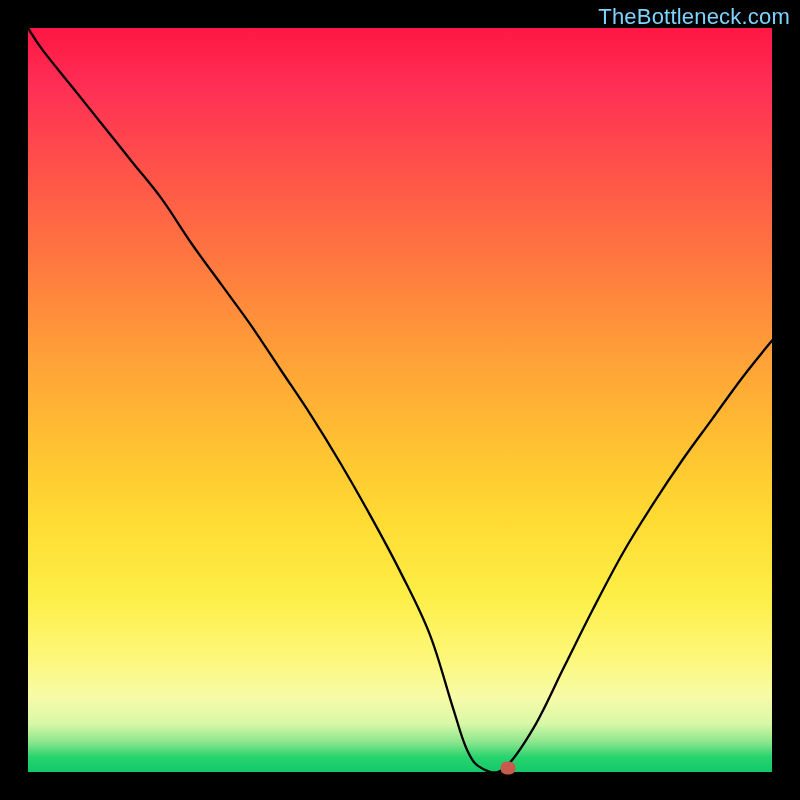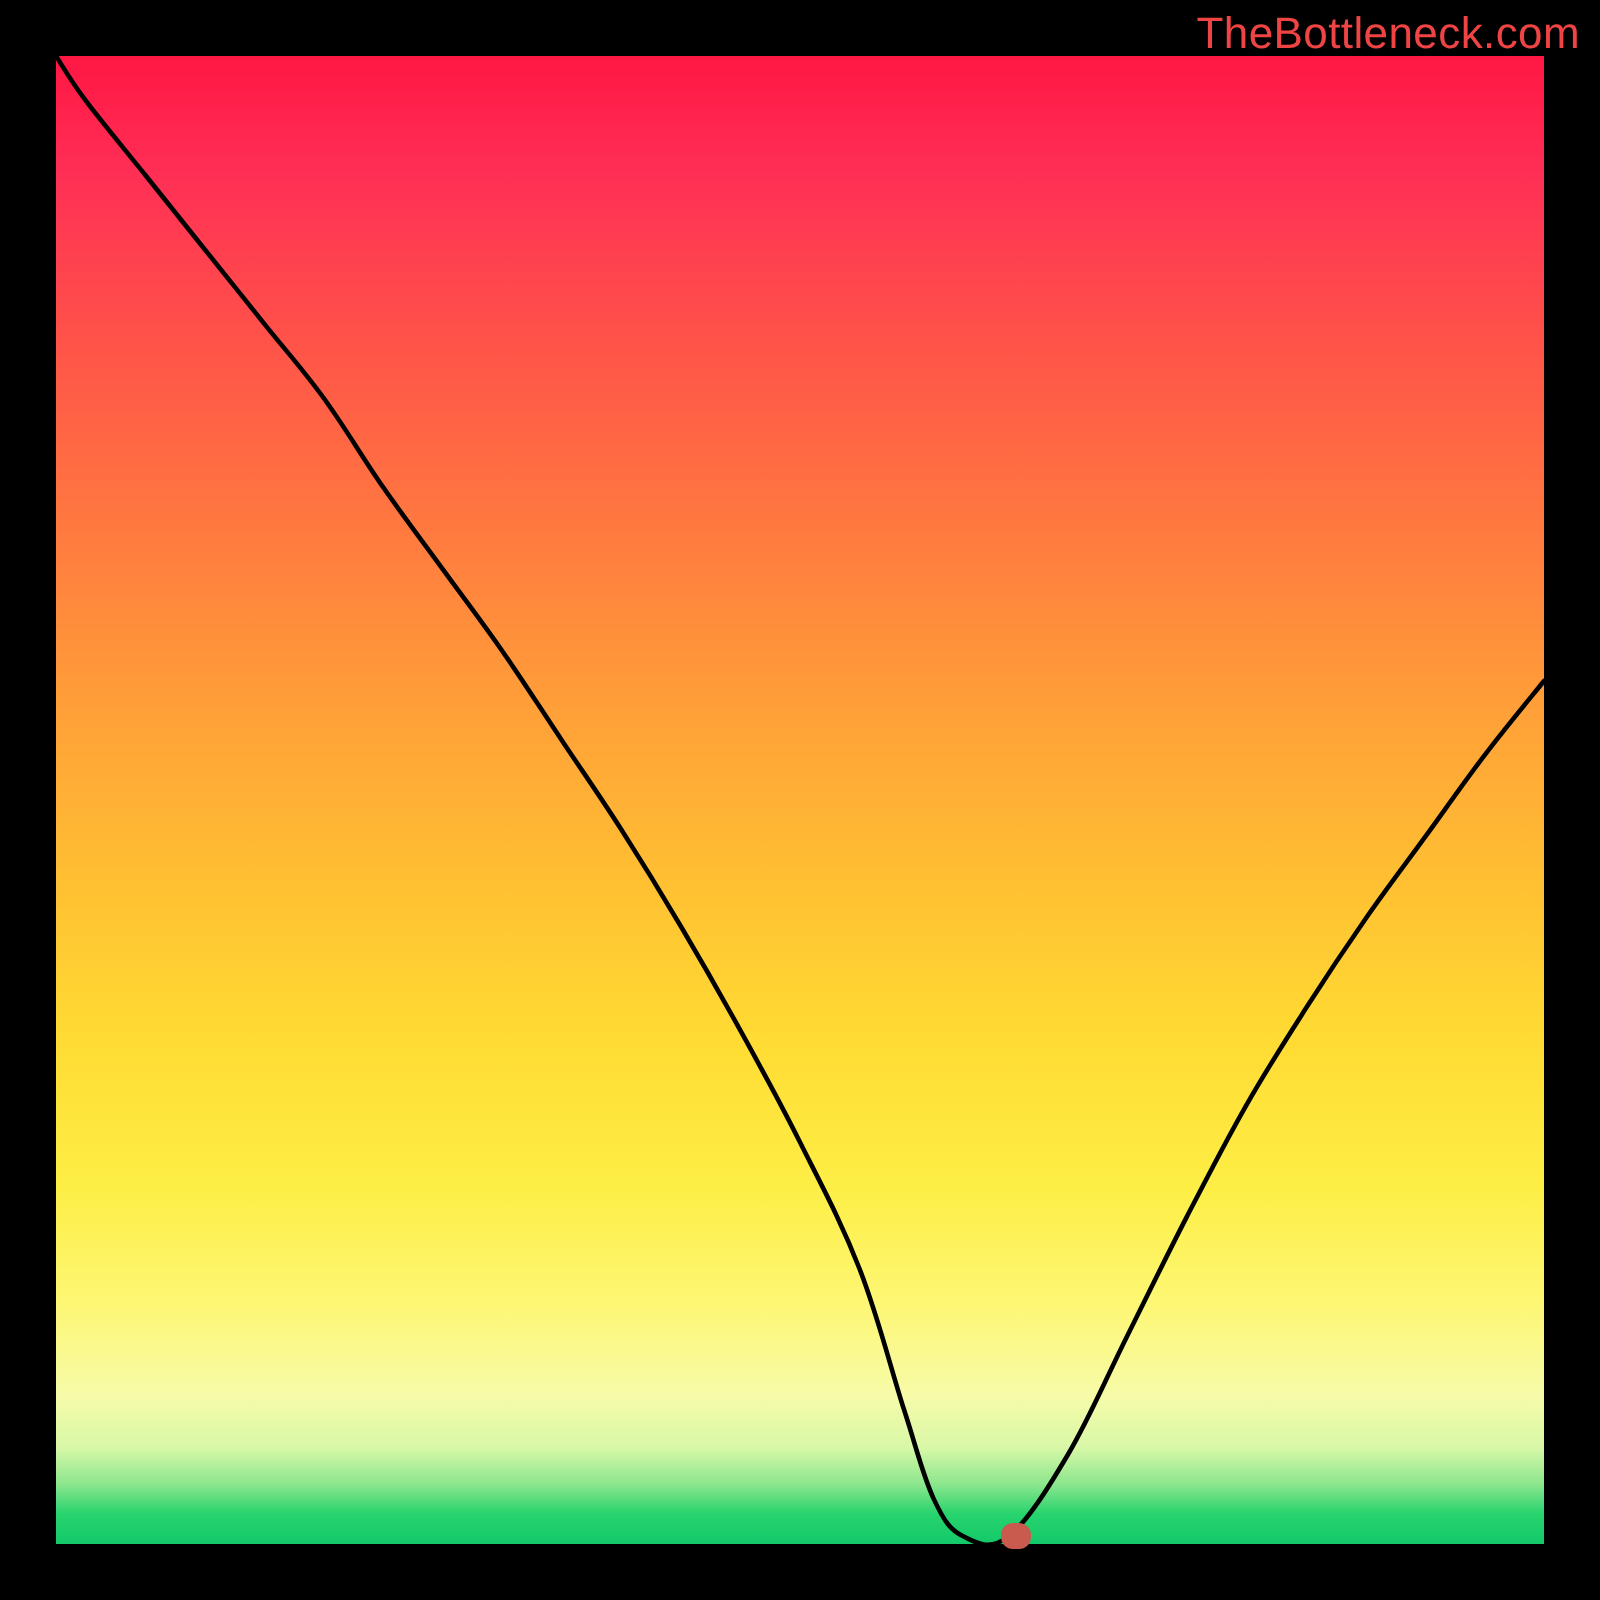--- a/index.html
+++ b/index.html
@@ -58,21 +58,21 @@
     border-radius: 6px;
     background: #c95a4e;
     transform: translate(-50%, -50%);
   }
   .watermark {
     position: absolute;
     top: 4px;
     right: 10px;
     font-family: Arial, Helvetica, sans-serif;
     font-size: 22px;
-    color: #ef4444;
+    color: #7dd3fc;
     letter-spacing: 0.2px;
   }
 </style>
 </head>
 <body>
 
 <div class="frame">
   <div class="watermark">TheBottleneck.com</div>
 
   <div class="plot-area">

